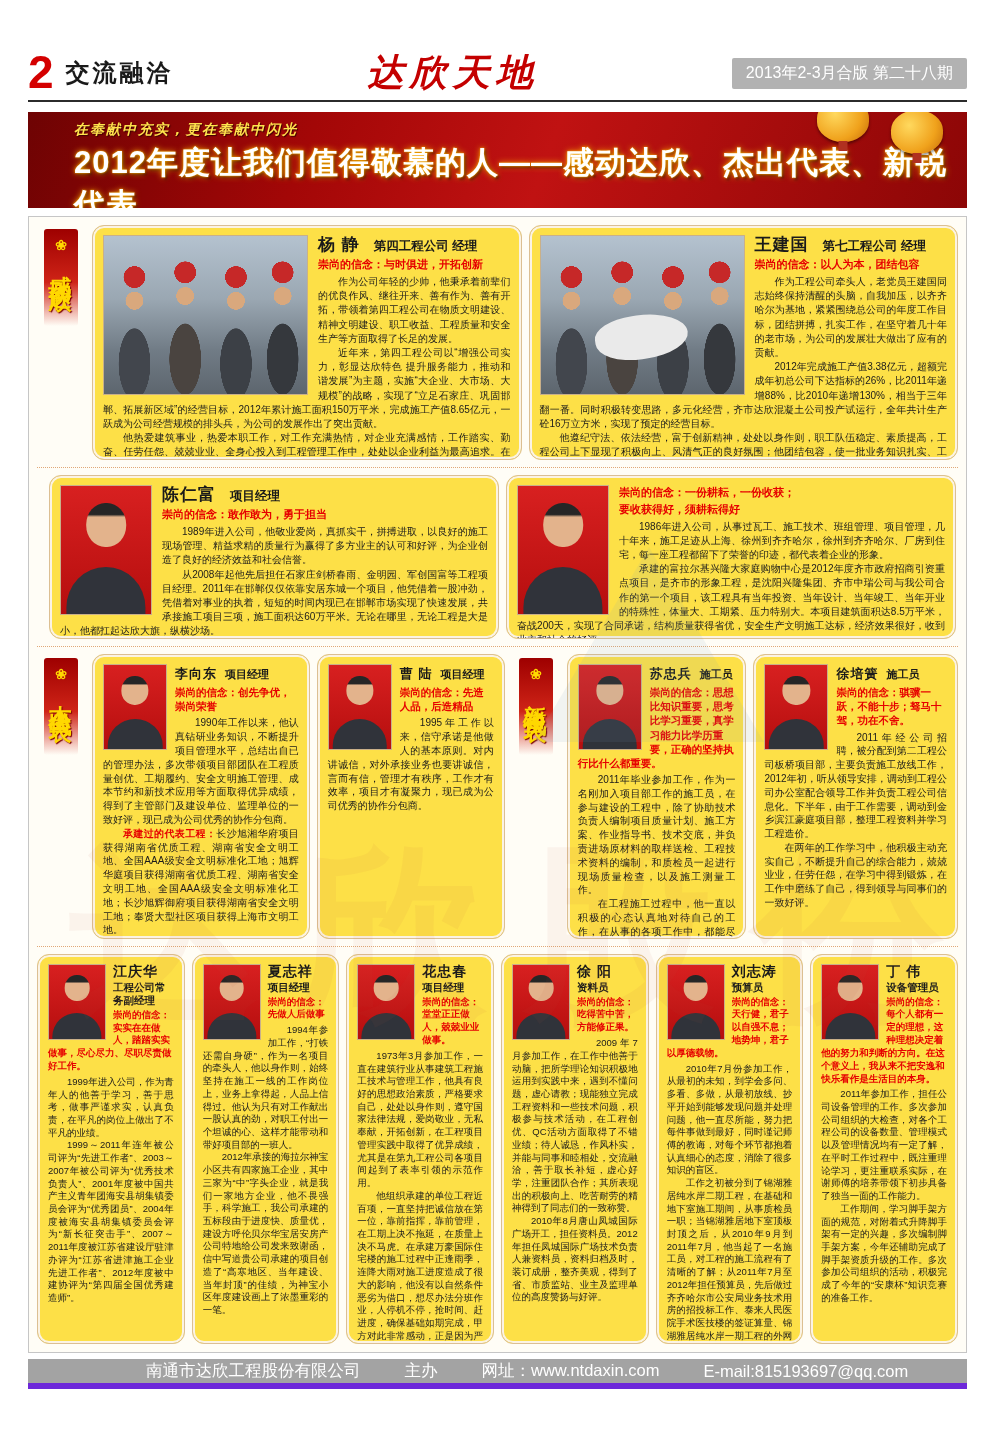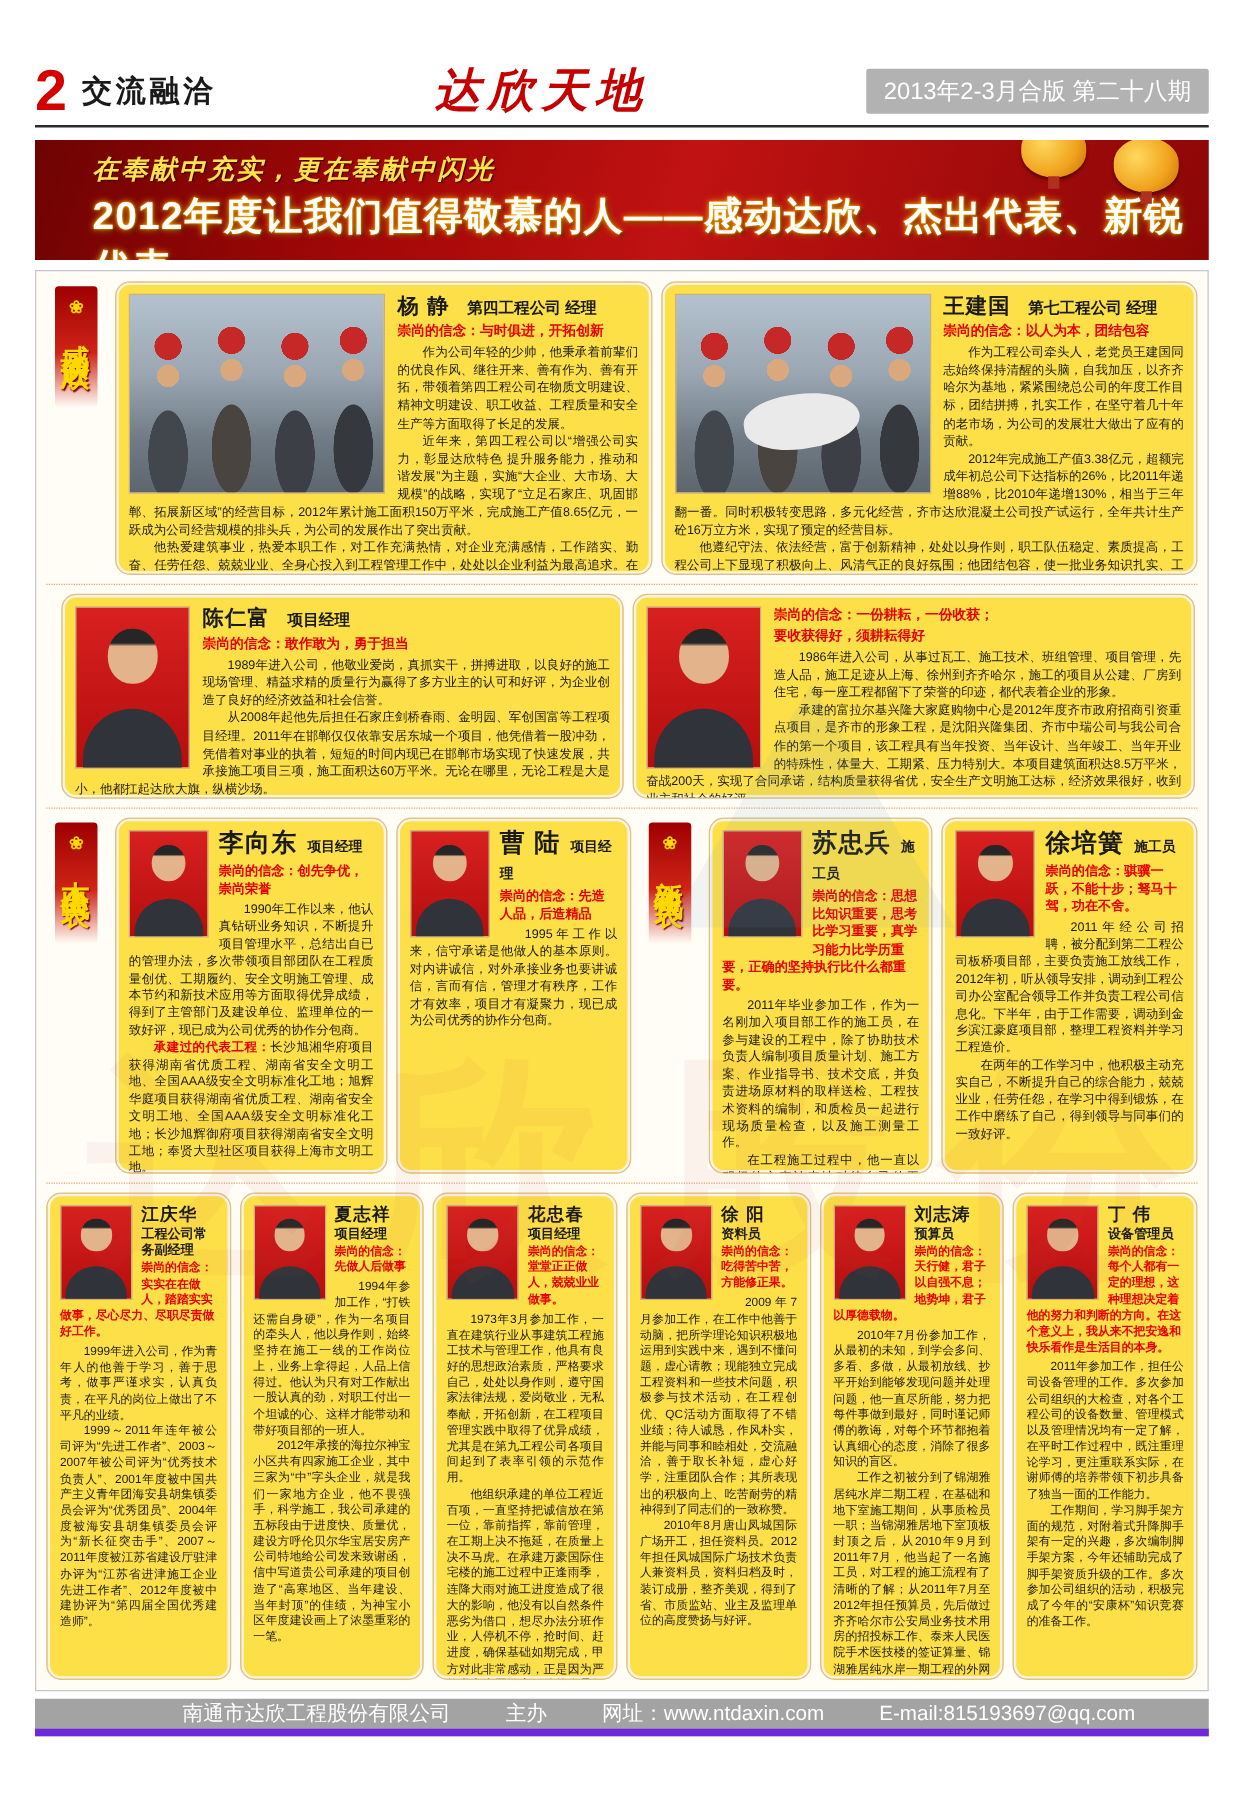--- a/index.html
+++ b/index.html
@@ -2,24 +2,24 @@
 <html><head>
 <meta charset="utf-8">
 <style>
   html,body{margin:0;padding:0;}
   body{width:995px;height:1437px;background:#ffffff;font-family:"Liberation Sans",sans-serif;position:relative;overflow:hidden;color:#1a1a1a;}
   
   .header{margin:46px 28px 0;height:54px;border-bottom:2px solid #2b2b2b;display:flex;align-items:center;}
   .pgnum{color:#d40000;font-size:46px;font-weight:bold;line-height:.85;}
   .section-title{font-size:24px;font-weight:bold;margin-left:12px;letter-spacing:3px;}
   .masthead{flex:1;text-align:center;color:#c40000;font-size:37px;font-weight:bold;font-family:"DejaVu Serif",serif;font-style:italic;letter-spacing:6px;}
-  .issue-box{background:#b2b2b2;color:#fff;font-size:19px;padding:5px 14px;border-radius:2px;white-space:nowrap;}
+  .issue-box{background:#b2b2b2;color:#fff;font-size:16px;padding:5px 14px;border-radius:2px;white-space:nowrap;}
   
   .banner{margin:10px 28px 0;height:96px;position:relative;overflow:hidden;background:linear-gradient(110deg,#6e0303 0%,#a30707 30%,#c01212 55%,#8c0606 100%);padding:9px 0 0 46px;box-sizing:border-box;}
-  .slogan{color:#ffe34d;font-size:21px;font-weight:bold;font-style:italic;text-shadow:1px 1px 1px #3f0000;letter-spacing:2px;}
+  .slogan{color:#ffe34d;font-size:14px;font-weight:bold;font-style:italic;text-shadow:1px 1px 1px #3f0000;letter-spacing:2px;}
   .headline{color:#ffffff;font-size:31px;font-weight:900;letter-spacing:1px;margin-top:3px;text-shadow:0 0 6px #ffae00,0 0 2px #ffc400,2px 2px 3px #3a0000;}
   .lantern{position:absolute;width:52px;height:44px;border-radius:50%/46%;background:radial-gradient(circle at 35% 35%,#ffd95e,#f0a21c 60%,#c46a08);box-shadow:0 2px 3px rgba(0,0,0,.45);}
   .lantern::before{content:"";position:absolute;top:-7px;left:50%;transform:translateX(-50%);width:14px;height:8px;background:#7a4a00;}
   .lantern::after{content:"";position:absolute;bottom:-9px;left:50%;transform:translateX(-50%);width:9px;height:10px;background:#b03020;}
   .l1{right:24px;top:-2px;}
   .l2{right:98px;top:-14px;}
   
   .content{margin:8px 28px 0;border:1px solid #c6c6c6;background:#fffdf6;padding:8px;position:relative;}
   .wm-tri{position:absolute;left:505px;top:330px;width:0;height:0;border-left:115px solid transparent;border-right:115px solid transparent;border-bottom:195px solid rgba(120,155,190,.10);z-index:5;pointer-events:none;}
   .wm-text{position:absolute;left:40px;top:590px;font-size:190px;font-weight:bold;letter-spacing:38px;color:rgba(195,85,60,.06);white-space:nowrap;z-index:5;pointer-events:none;}
@@ -38,21 +38,21 @@
   .card{background:#fde047;border:1px solid #dcbf92;border-radius:12px;padding:8px 10px;overflow:hidden;flex:1;box-shadow:0 0 0 2px #fbf3e4 inset;}
   .f118{flex:1.18;} .f100{flex:1;} .f095{flex:.95;} .f110{flex:1.1;}
   .pname{line-height:1.25;margin-bottom:2px;}
   .nm{font-size:17px;font-weight:bold;letter-spacing:1px;}
   .ttl{font-size:12.5px;font-weight:bold;margin-left:14px;}
   .belief{color:#e60000;font-weight:bold;font-size:11px;margin:1px 0 3px;line-height:1.35;}
   .blabel{color:#e60000;}
   .belief.b2{padding-left:84px;margin-top:-1px;}
   .bio{font-size:10px;line-height:1.42;text-align:justify;text-indent:2em;margin:0;}
   .works-label{color:#e60000;font-weight:bold;}
-  .r3 .nm{font-size:20px;} .r3 .ttl{font-size:11px;margin-left:8px;}
+  .r3 .nm{font-size:13px;} .r3 .ttl{font-size:11px;margin-left:8px;}
   .r3 .belief{font-size:10.5px;}
   .r3 .bio{font-size:10px;line-height:1.38;}
   .r4 .nm{font-size:14px;display:block;} .r4 .ttl{font-size:10.5px;margin-left:0;display:block;}
   .r4 .belief{font-size:9.5px;}
   .r4 .bio{font-size:9.5px;line-height:1.34;}
   
   .photo{float:left;border:1px solid #c9b089;box-sizing:border-box;}
   .photo.site{width:205px;height:160px;margin:1px 10px 4px 0;position:relative;overflow:hidden;background:linear-gradient(180deg,#b4c2cf 0%,#9aa7b2 40%,#717c86 72%,#5d666e 100%);}
   .photo.site::before{content:"";position:absolute;inset:0;background-image:
     radial-gradient(circle 11px at 15% 26%,#c62828 98%,transparent),
@@ -130,21 +130,21 @@
         <div class="photo portrait"></div>
         <div class="pname"><span class="nm">陈仁富</span><span class="ttl">项目经理</span></div>
         <div class="belief"><span class="blabel">崇尚的信念：</span><span>敢作敢为，勇于担当</span></div>
         <p class="bio">1989年进入公司，他敬业爱岗，真抓实干，拼搏进取，以良好的施工现场管理、精益求精的质量行为赢得了多方业主的认可和好评，为企业创造了良好的经济效益和社会信誉。</p>
         <p class="bio">从2008年起他先后担任石家庄剑桥春雨、金明园、军创国富等工程项目经理。2011年在邯郸仅仅依靠安居东城一个项目，他凭借着一股冲劲，凭借着对事业的执着，短短的时间内现已在邯郸市场实现了快速发展，共承接施工项目三项，施工面积达60万平米。无论在哪里，无论工程是大是小，他都扛起达欣大旗，纵横沙场。</p>
       </div>
       <div class="card">
         <div class="photo portrait"></div>
         <div class="belief"><span class="blabel">崇尚的信念：</span><span>一份耕耘，一份收获；</span></div>
         <div class="belief b2">要收获得好，须耕耘得好</div>
-        <p class="bio">1986年进入公司，从事过瓦工、施工技术、班组管理、项目管理，先造人品，施工足迹从上海、徐州到齐齐哈尔，施工的项目从公建、厂房到住宅，每一座工程都留下了荣誉的印迹，都代表着企业的形象。</p>
+        <p class="bio">1986年进入公司，从事过瓦工、施工技术、班组管理、项目管理，几十年来，施工足迹从上海、徐州到齐齐哈尔，徐州到齐齐哈尔、厂房到住宅，每一座工程都留下了荣誉的印迹，都代表着企业的形象。</p>
         <p class="bio">承建的富拉尔基兴隆大家庭购物中心是2012年度齐市政府招商引资重点项目，是齐市的形象工程，是沈阳兴隆集团、齐市中瑞公司与我公司合作的第一个项目，该工程具有当年投资、当年设计、当年竣工、当年开业的特殊性，体量大、工期紧、压力特别大。本项目建筑面积达8.5万平米，奋战200天，实现了合同承诺，结构质量获得省优，安全生产文明施工达标，经济效果很好，收到业主和社会的好评。</p>
       </div>
     </div>
 
     <div class="row r3">
       <div class="rail">
         <div class="ribbon">
           <span class="orn">❀</span>
           <span class="vtext">杰出代表</span>
           <span class="orn">❦</span>

